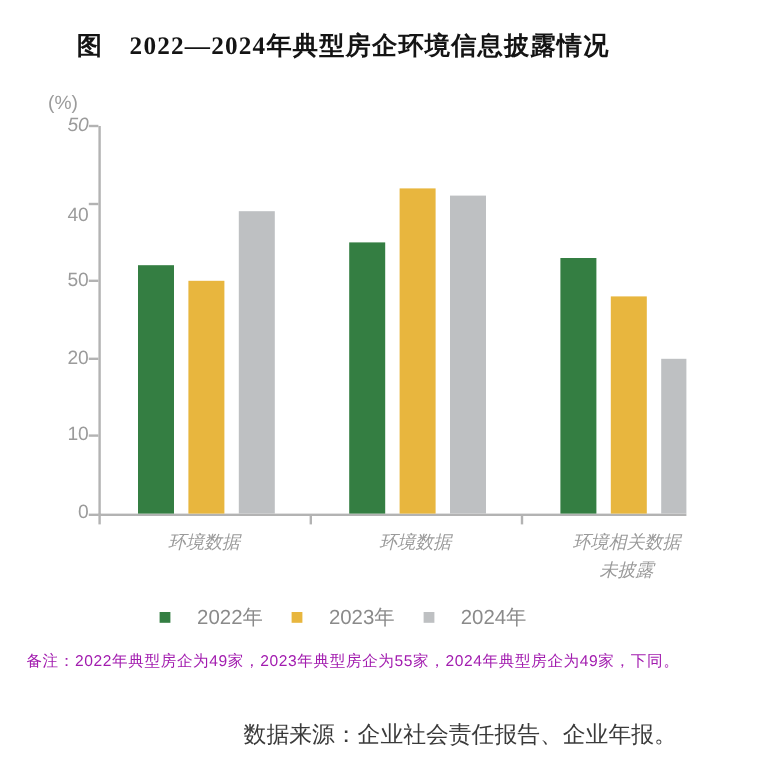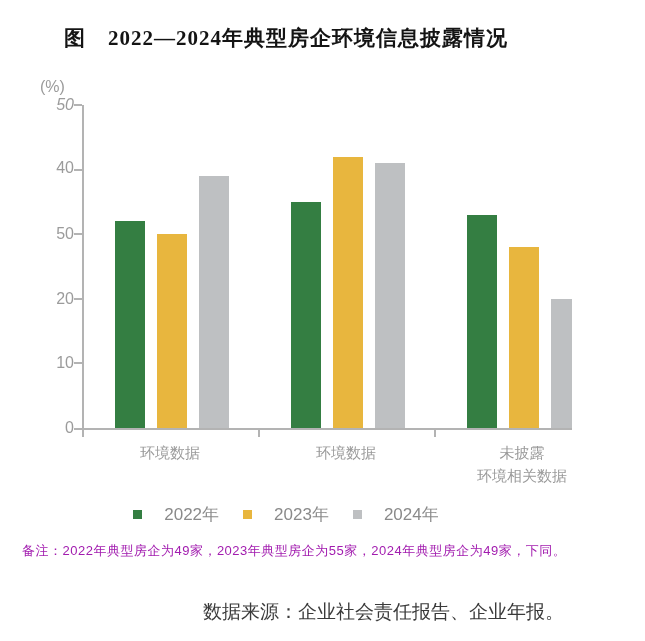--- a/index.html
+++ b/index.html
@@ -24,21 +24,21 @@
     font-size:16px;color:#9b9b9b;transform:translateY(-50%);
   }
   .ytick-mark{position:absolute;left:-10px;width:8px;height:2px;background:#b3b3b3;}
   .xtick-mark{position:absolute;bottom:-9px;width:2px;height:7px;background:#b3b3b3;}
   .corner-tick{position:absolute;left:-2px;bottom:-9px;width:2px;height:9px;background:#b3b3b3;}
   .bar-group{
     position:absolute;bottom:0;height:100%;
     display:flex;align-items:flex-end;justify-content:center;gap:12px;
   }
   .bar{width:30px;}
-  .xlabels{position:absolute;left:82px;top:441px;width:528px;display:flex;}
+  .xlabels{position:absolute;left:82px;top:441px;width:528px;display:flex;font-style:italic;}
   .xlabel{flex:1;text-align:center;font-size:15px;line-height:23px;color:#9a9a9a;}
   .legend{
     position:absolute;left:0;top:503px;width:100%;
     display:flex;justify-content:center;align-items:center;gap:24px;
   }
   .legend-item{display:flex;align-items:center;gap:22px;font-size:17px;color:#8a8a8a;}
   .legend-swatch{width:9px;height:9px;}
   .remark{
     position:absolute;left:22px;top:534px;width:601px;margin:0;
     font-size:13px;line-height:34px;color:#a21caf;letter-spacing:0.5px;
@@ -50,21 +50,21 @@
 </style>
 </head>
 <body>
 
 <div class="page">
   <h1 class="title">图　2022—2024年典型房企环境信息披露情况</h1>
   <div class="unit">(%)</div>
   <div class="plot">
       <div class="ytick-label" style="top: 0px; font-style: italic;">50</div>
       <div class="ytick-mark" style="top: -1px;"></div>
-      <div class="ytick-label" style="top: 63px; text-align: right;">40</div>
+      <div class="ytick-label" style="top: 75px; text-align: right;">40</div>
       <div class="ytick-mark" style="top: 63.6px;"></div>
       <div class="ytick-label" style="top: 129.2px;">50</div>
       <div class="ytick-mark" style="top: 128.2px;"></div>
       <div class="ytick-label" style="top: 193.8px;">20</div>
       <div class="ytick-mark" style="top: 192.8px;"></div>
       <div class="ytick-label" style="top: 258.4px;">10</div>
       <div class="ytick-mark" style="top: 257.4px;"></div>
       <div class="ytick-label" style="top: 323px;">0</div>
       <div class="ytick-mark" style="top: 323px;"></div>
       <div class="corner-tick"></div>
@@ -88,22 +88,22 @@
       </div>
     </div>
   <div class="xlabels">
       <div class="xlabel">
         <div class="">环境数据</div>
       </div>
       <div class="xlabel">
         <div class="">环境数据</div>
       </div>
       <div class="xlabel">
+        <div class="">环境相关数据</div>
         <div class="">未披露</div>
-        <div class="">环境相关数据</div>
       </div>
     </div>
   <div class="legend">
       <div class="legend-item">
         <div class="legend-swatch" style="background: rgb(52, 126, 66);"></div>
         <div class="">2022年</div>
       </div>
       <div class="legend-item">
         <div class="legend-swatch" style="background: rgb(232, 182, 62);"></div>
         <div class="">2023年</div>

